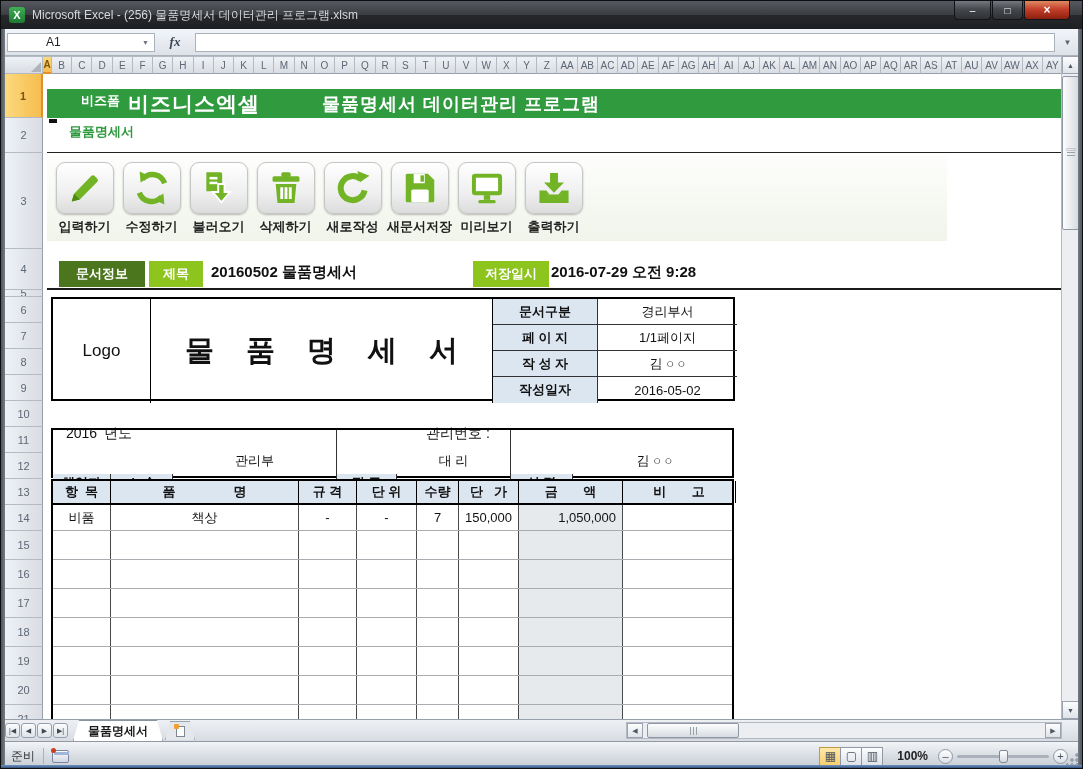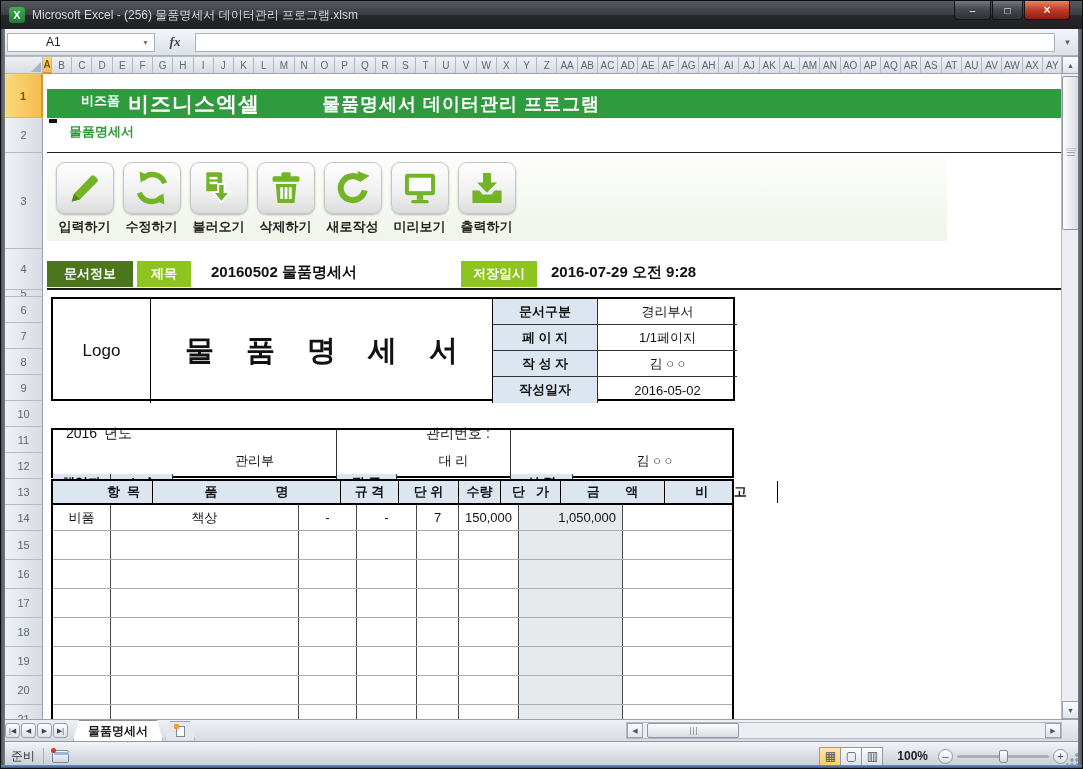--- a/index.html
+++ b/index.html
@@ -38,21 +38,21 @@
   .b-title{font-size:18px;font-weight:bold;margin-left:62px;letter-spacing:1px;}
   .objdash{position:absolute;left:6px;top:45px;width:8px;height:4px;background:#111;}
   .navlink{position:absolute;left:26px;top:49px;font-size:13px;font-weight:bold;color:#2e9a3e;}
   .tbarbg{position:absolute;left:4px;top:81px;width:900px;height:86px;background:linear-gradient(#fdfefc,#f0f4ea);}
   .toolbar{position:absolute;left:8px;top:88px;display:flex;}
   .tbtn{width:67px;display:flex;flex-direction:column;align-items:center;cursor:pointer;}
   .tico{width:58px;height:52px;border:1px solid #c6c6c6;border-radius:9px;background:linear-gradient(#ffffff,#efefef 60%,#dcdcdc);box-shadow:0 1px 2px rgba(0,0,0,.25);display:flex;align-items:center;justify-content:center;}
   .tico svg{width:38px;height:38px;}
   .tlab{margin-top:4px;font-size:13px;font-weight:bold;color:#222;white-space:nowrap;}
   
-  .gbtn{position:absolute;top:187px;height:26px;display:flex;align-items:center;justify-content:center;color:#fff;font-size:13px;font-weight:bold;}
+  .gbtn{position:absolute;top:187px;height:26px;display:flex;align-items:center;justify-content:center;color:#fff;font-size:13px;font-weight:bold;margin-left:12px;}
   .gbtn.dark{left:4px;width:86px;background:#4b761d;}
   .gbtn.lt1{left:94px;width:54px;background:#8dc41e;}
   .gbtn.lt2{left:418px;width:76px;background:#8dc41e;}
   .dtitle{position:absolute;left:168px;top:189px;font-size:15px;font-weight:bold;color:#111;}
   .ddate{position:absolute;left:508px;top:189px;font-size:15px;font-weight:bold;color:#111;}
   .docline{position:absolute;left:4px;top:214px;width:1014px;height:2px;background:#1a1a1a;}
   .row2line{position:absolute;left:4px;top:78px;width:1014px;height:1px;background:#222;}
   
   .doctable{position:absolute;left:8px;top:223px;width:684px;height:104px;display:grid;grid-template-columns:98px 342px 105px 139px;grid-auto-rows:26px;border:2px solid #000;font-size:13px;color:#111;}
   .dlogo{grid-row:1/5;border-right:1px solid #000;display:flex;align-items:center;justify-content:center;font-size:17px;}
@@ -64,21 +64,21 @@
   .yearrow{position:absolute;left:0;top:331px;width:1020px;height:20px;font-size:14px;color:#111;margin-top:20px;}
   .yv{position:absolute;left:23px;}.yl{position:absolute;left:61px;}.mn{position:absolute;left:383px;}
   
   .mgr{position:absolute;left:8px;top:354px;width:683px;height:50px;display:grid;border:2px solid #000;font-size:13px;color:#111;}
   .mcell{display:flex;align-items:center;justify-content:center;border-right:1px solid #333;white-space:pre;}
   .mcell:last-child{border-right:none;}
   .mcell.hdr{background:#dce6f1;font-weight:bold;margin-top:44px;}
   
   .items{position:absolute;left:8px;top:405px;width:683px;border-left:2px solid #000;border-right:2px solid #000;font-size:13px;color:#111;}
   .irow{display:grid;}
-  .irow.head{border-top:2px solid #000;border-bottom:2px solid #000;background:#dce6f1;font-weight:bold;height:26px;padding-left:42px;}
+  .irow.head{border-top:2px solid #000;border-bottom:2px solid #000;background:#dce6f1;font-weight:bold;height:26px;}
   .irow.head .icell{border-right:1px solid #000;}
   .irow.body{height:26px;border-bottom:1px solid #a9adb2;}
   .irow.empty{height:29px;border-bottom:1px solid #a9adb2;}
   .icell{display:flex;align-items:center;justify-content:center;border-right:1px solid #4a4a4a;overflow:hidden;white-space:pre;}
   .icell:last-child{border-right:none;}
   .icell.r{justify-content:flex-end;padding-right:6px;}
   .icell.amt{background:#e7eaed;}
   
   .vscroll{position:absolute;right:4px;top:55px;width:17px;height:663px;background:#eceef1;border-left:1px solid #b3bac3;}
   .sbtn{position:absolute;left:0;width:17px;height:18px;background:linear-gradient(#fdfdfe,#dfe3e8);border:1px solid #9aa3af;color:#4e5763;font-size:7px;display:flex;align-items:center;justify-content:center;}
@@ -286,20 +286,31 @@
             <svg viewBox="0 0 24 24">
               <path fill="none" stroke="#72b426" stroke-width="3.8" d="M19.3 13.5a7.6 7.6 0 1 1-2.2-6.9"></path>
               <path fill="#72b426" d="M14.8 1.2l1.6 7.2 6-4.2z"></path>
             </svg>
           </div>
           <div class="tlab">새로작성</div>
         </div>
         <div class="tbtn">
           <div class="tico">
             <svg viewBox="0 0 24 24">
+              <path fill="#72b426" d="M3 4a1 1 0 0 1 1-1h13l4 4v13a1 1 0 0 1-1 1H4a1 1 0 0 1-1-1z"></path>
+              <rect x="8" y="3" width="7" height="6" fill="#fff"></rect>
+              <rect x="12.3" y="4" width="2.2" height="4" fill="#72b426"></rect>
+              <rect x="6.5" y="13" width="11" height="8" rx="1" fill="#fff"></rect>
+            </svg>
+          </div>
+          <div class="tlab">새문서저장</div>
+        </div>
+        <div class="tbtn">
+          <div class="tico">
+            <svg viewBox="0 0 24 24">
               <rect x="2.5" y="3" width="19" height="13.5" rx="2" fill="#72b426"></rect>
               <rect x="5" y="5.5" width="14" height="8.5" fill="#fff"></rect>
               <rect x="10" y="16.5" width="4" height="3" fill="#72b426"></rect>
               <rect x="6.5" y="19.5" width="11" height="2.2" rx="1" fill="#72b426"></rect>
             </svg>
           </div>
           <div class="tlab">미리보기</div>
         </div>
         <div class="tbtn">
           <div class="tico">

